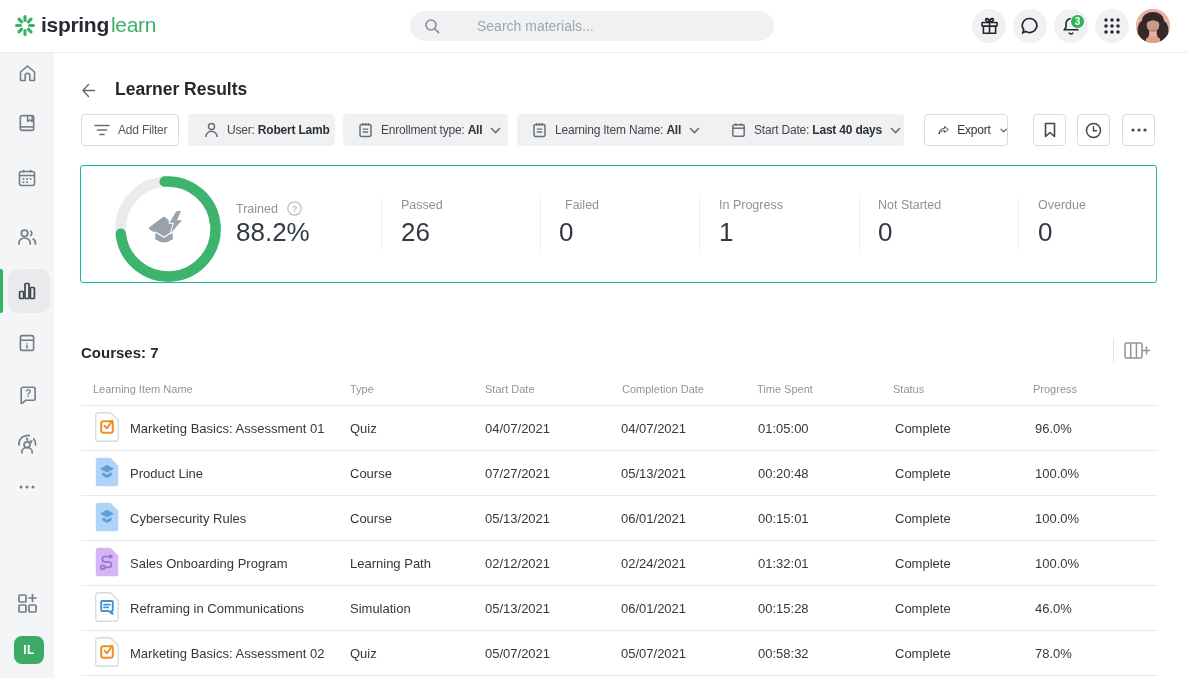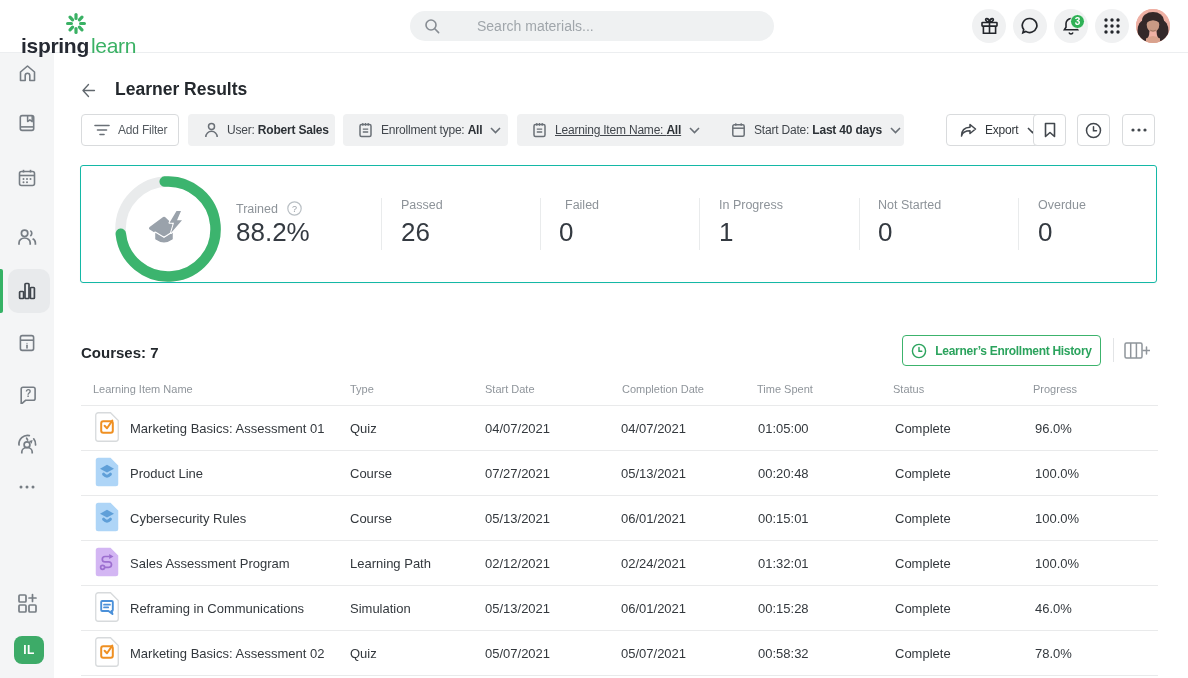--- a/index.html
+++ b/index.html
@@ -2,21 +2,21 @@
 <html><head>
 <meta charset="utf-8">
 <style>
 * { margin:0; padding:0; box-sizing:border-box; }
 html,body { width:1188px; height:678px; overflow:hidden; background:#fff;
   font-family:"Liberation Sans", sans-serif; }
 .abs { position:absolute; }
 
 .topbar { position:absolute; top:0; left:0; width:1188px; height:53px;
   background:#fff; border-bottom:1px solid #eceef0; z-index:5; }
-.logo { position:absolute; left:15px; top:13px; display:flex; align-items:center;flex-direction:column; }
+.logo { position:absolute; left:15px; top:13px; display:flex; align-items:center; }
 .logo-text { font-size:21px; letter-spacing:-0.3px; margin-left:6px; }
 .logo-text b { color:#262a33; font-weight:700; }
 .logo-text span { color:#3ab164; font-weight:400; }
 .search { position:absolute; left:410px; top:11px; width:364px; height:30px;
   background:#eff1f2; border-radius:15px; display:flex; align-items:center; }
 .search-txt { color:#a0a6ab; font-size:14px; position:absolute; left:67px; top:7px; }
 .circ { position:absolute; top:9px; width:34px; height:34px; border-radius:50%;
   background:#f0f1f2; display:flex; align-items:center; justify-content:center; }
 
 .sidebar { position:absolute; top:53px; left:0; width:54px; height:625px;
@@ -253,34 +253,34 @@
         <line x1="3.5" y1="7" x2="12.5" y2="7"></line>
         <line x1="6" y1="11.5" x2="10" y2="11.5"></line>
     </svg>
     <span style="margin-left:8px; color:#555b61">Add Filter</span>
   </div>
   <div class="chip gray" style="left:134px; width:147px;">
     <svg style="margin-left:16px" width="15" height="16" viewBox="0 0 15 16" fill="none" stroke="#6a7077" stroke-width="1.5">
       <circle cx="7.5" cy="4.5" r="3"></circle>
         <path d="M1.8 15 a5.7 5.7 0 0 1 11.4 0"></path>
     </svg>
-    <span style="margin-left:8px">User:&nbsp;<b>Robert Sales</b></span>
+    <span style="margin-left:8px">User:&nbsp;<b>Robert Lamb</b></span>
   </div>
   <div class="chip gray" style="left:289px; width:165px;">
     <svg style="margin-left:15px" width="15" height="16" viewBox="0 0 15 16" fill="none" stroke="#6a7077" stroke-width="1.5">
       <rect x="2" y="2.6" width="11" height="12" rx="1.5"></rect>
       <path d="M4.8 1 v2.8 M7.5 1 v2.8 M10.2 1 v2.8" stroke-width="1.2"></path>
       <path d="M4.8 7.2 h5.4 M4.8 10 h5.4" stroke-width="1.3"></path>
     </svg>
     <span style="margin-left:8px">Enrollment type:&nbsp;<b>All</b></span>
     <svg style="margin-left:8px" width="11" height="7" viewBox="0 0 11 7" fill="none" stroke="#6a7077" stroke-width="1.6">
         <path d="M1 1 L5.5 5.5 L10 1"></path>
       </svg>
   </div>
-  <div class="chip gray" style="left:463px; width:224px;text-decoration:underline;">
+  <div class="chip gray" style="left:463px; width:224px;">
     <svg style="margin-left:15px" width="15" height="16" viewBox="0 0 15 16" fill="none" stroke="#6a7077" stroke-width="1.5">
       <rect x="2" y="2.6" width="11" height="12" rx="1.5"></rect>
       <path d="M4.8 1 v2.8 M7.5 1 v2.8 M10.2 1 v2.8" stroke-width="1.2"></path>
       <path d="M4.8 7.2 h5.4 M4.8 10 h5.4" stroke-width="1.3"></path>
     </svg>
     <span style="margin-left:8px">Learning Item Name:&nbsp;<b>All</b></span>
     <svg style="margin-left:8px" width="11" height="7" viewBox="0 0 11 7" fill="none" stroke="#6a7077" stroke-width="1.6">
         <path d="M1 1 L5.5 5.5 L10 1"></path>
       </svg>
   </div>
@@ -289,21 +289,21 @@
       <rect x="1.8" y="2.8" width="11.4" height="11.4" rx="1.5"></rect>
       <line x1="1.8" y1="6.2" x2="13.2" y2="6.2"></line>
       <path d="M4.8 1.2 v2.6 M10.2 1.2 v2.6" stroke-width="1.3"></path>
     </svg>
     <span style="margin-left:8px">Start Date:&nbsp;<b>Last 40 days</b></span>
     <svg style="margin-left:8px" width="11" height="7" viewBox="0 0 11 7" fill="none" stroke="#6a7077" stroke-width="1.6">
         <path d="M1 1 L5.5 5.5 L10 1"></path>
       </svg>
   </div>
 
-  <div class="chip white" style="left:892px; width:100px;">
+  <div class="chip white" style="left:870px; width:84px;">
     <svg style="margin-left:13px" width="17" height="15" viewBox="0 0 17 15" fill="none" stroke="#42474d" stroke-width="1.5">
       <path d="M10 1.5 L15.5 6 L10 10.5 V7.8 C5 7.8 2.5 9.5 1.5 13 C1.5 8 4.5 4.5 10 4.3 Z" stroke-linejoin="round"></path>
     </svg>
     <span style="margin-left:8px; color:#31363b">Export</span>
     <svg style="margin-left:9px" width="11" height="7" viewBox="0 0 11 7" fill="none" stroke="#42474d" stroke-width="1.6">
         <path d="M1 1 L5.5 5.5 L10 1"></path>
       </svg>
   </div>
   <div class="iconbtn" style="left:979px">
     <svg width="14" height="16" viewBox="0 0 14 16" fill="none" stroke="#42474d" stroke-width="1.6">
@@ -354,27 +354,20 @@
     <div class="stat-value" style="left:638px">1</div>
     <div class="stat-div" style="left:778px"></div>
     <div class="stat-label" style="left:797px">Not Started</div>
     <div class="stat-value" style="left:797px">0</div>
     <div class="stat-div" style="left:937px"></div>
     <div class="stat-label" style="left:957px">Overdue</div>
     <div class="stat-value" style="left:957px">0</div>
   </div>
 
   <div class="courses-h">Courses: 7</div>
-  <div class="green-btn">
-    <svg style="margin-right:8px" width="16" height="16" viewBox="0 0 17 17" fill="none" stroke="#2ba35d" stroke-width="1.5">
-      <circle cx="8.5" cy="8.5" r="7"></circle>
-      <path d="M8.5 4.8 V8.8 H11.5" stroke-linecap="round"></path>
-    </svg>
-    Learner’s Enrollment History
-  </div>
   <div class="abs" style="left:1059px; top:285px; width:1px; height:24px; background:#e2e4e6"></div>
   <div class="abs" style="left:1070px; top:289px">
     <svg width="26" height="17" viewBox="0 0 26 17" fill="none" stroke="#8f959b" stroke-width="1.5">
       <rect x="1" y="1" width="17" height="15" rx="1.5"></rect>
       <line x1="6.7" y1="1" x2="6.7" y2="16"></line>
       <line x1="12.4" y1="1" x2="12.4" y2="16"></line>
       <path d="M22.5 5 v7 M19 8.5 h7" stroke-linecap="round"></path>
     </svg>
   </div>
 
@@ -440,21 +433,21 @@
   <div class="cell" style="left:981px;top:458px">100.0%</div>
 
   <div class="ric" style="top:494px">
     <svg width="24" height="30" viewBox="0 0 24 30">
       <path d="M3.25 0.75 H15.5 L23.25 8.5 V26.75 A2.5 2.5 0 0 1 20.75 29.25 H3.25 A2.5 2.5 0 0 1 0.75 26.75 V3.25 A2.5 2.5 0 0 1 3.25 0.75 Z" fill="#d3b6f3"></path>
       <circle cx="7.6" cy="20.3" r="2" fill="none" stroke="#9d6fd0" stroke-width="1.7"></circle>
       <path d="M9.8 20.3 H13.8 A2.7 2.7 0 0 0 13.8 14.9 H10 A2.7 2.7 0 0 1 10 9.5 H14.6" fill="none" stroke="#9d6fd0" stroke-width="1.7"></path>
       <path d="M14.2 6.9 L18.5 9.5 L14.2 12.1 Z" fill="#9d6fd0"></path>
     </svg>
   </div>
-  <div class="cell" style="left:76px;top:503px">Sales Assessment Program</div>
+  <div class="cell" style="left:76px;top:503px">Sales Onboarding Program</div>
   <div class="cell" style="left:296px;top:503px">Learning Path</div>
   <div class="cell" style="left:431px;top:503px">02/12/2021</div>
   <div class="cell" style="left:567px;top:503px">02/24/2021</div>
   <div class="cell" style="left:704px;top:503px">01:32:01</div>
   <div class="cell" style="left:841px;top:503px">Complete</div>
   <div class="cell" style="left:981px;top:503px">100.0%</div>
 
   <div class="ric" style="top:539px">
     <svg width="24" height="30" viewBox="0 0 24 30">
       <path d="M3.25 0.75 H15.5 L23.25 8.5 V26.75 A2.5 2.5 0 0 1 20.75 29.25 H3.25 A2.5 2.5 0 0 1 0.75 26.75 V3.25 A2.5 2.5 0 0 1 3.25 0.75 Z" fill="#fff" stroke="#d7dadc" stroke-width="1.3"></path>

